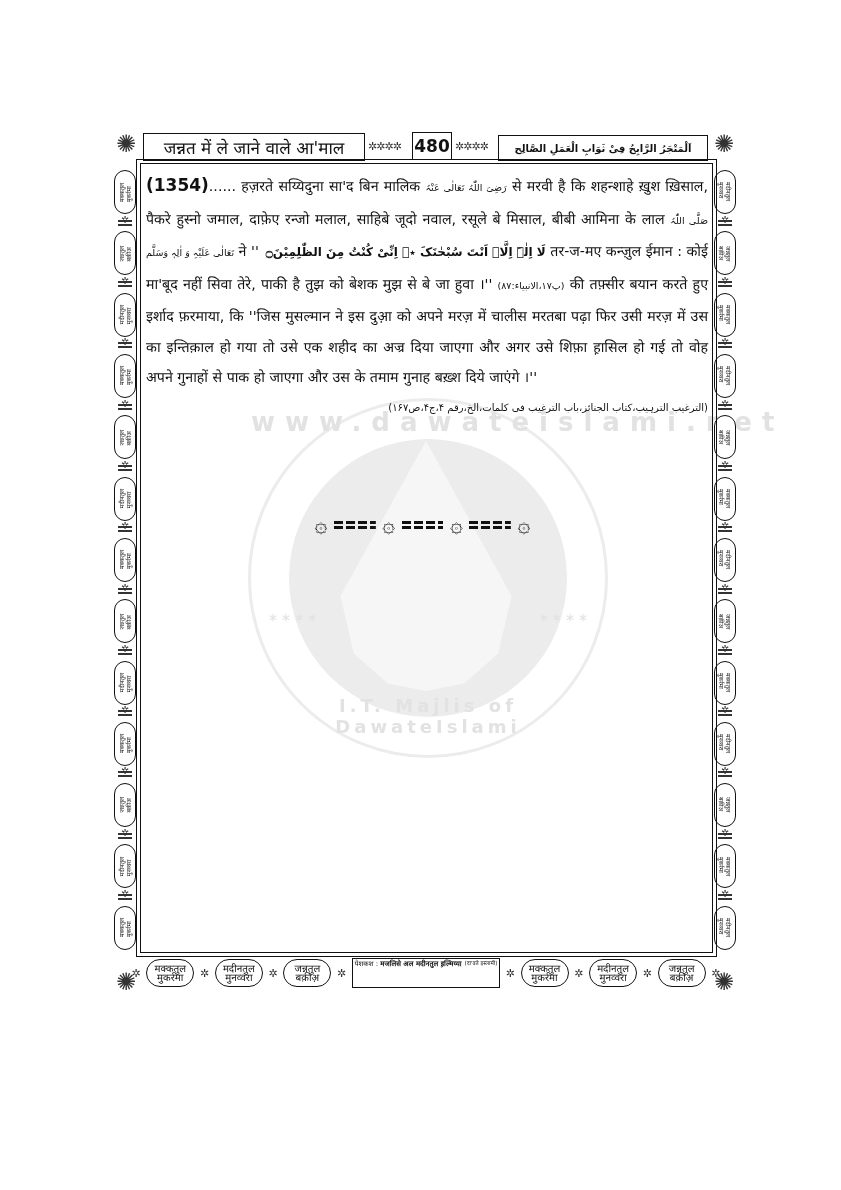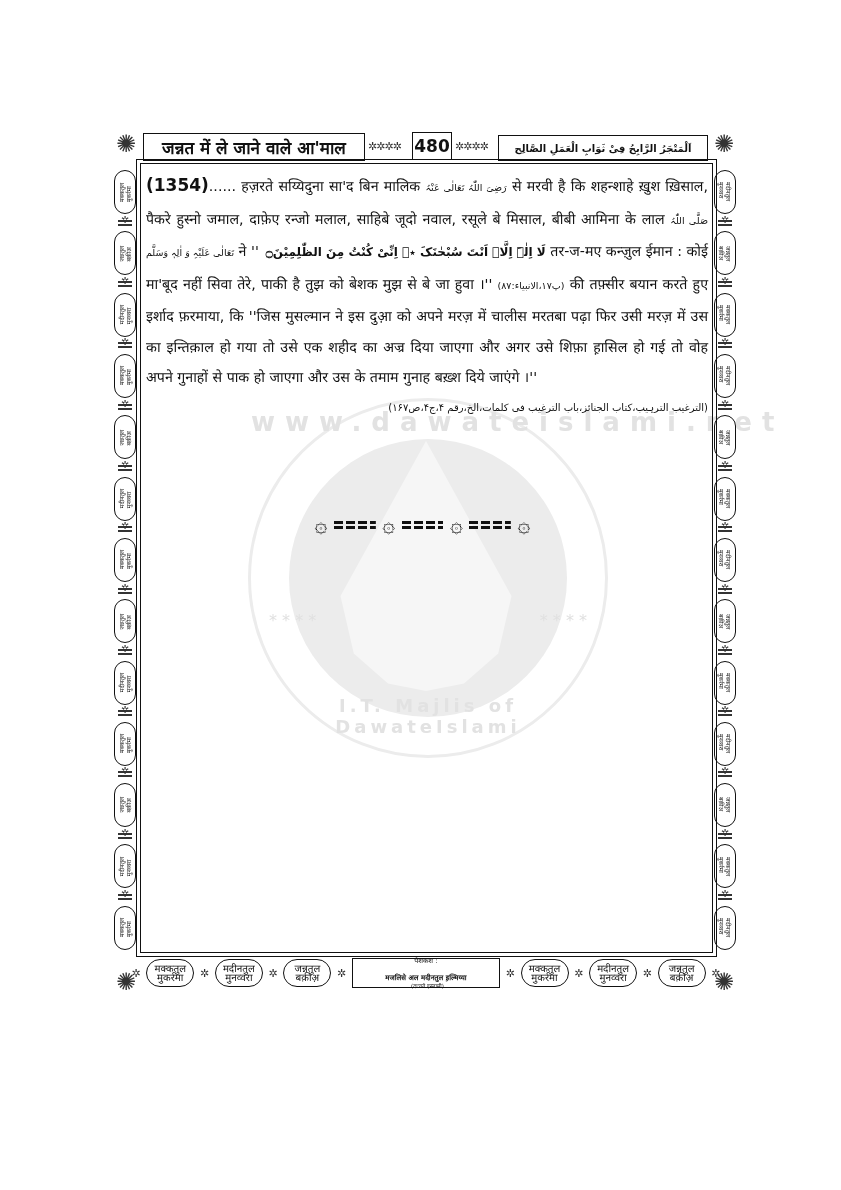--- a/index.html
+++ b/index.html
@@ -70,21 +70,21 @@
   .corner.tl { left: 0; top: 0; }
   .corner.tr { right: 0; top: 0; }
   .corner.bl { left: 0; bottom: 0; }
   .corner.br { right: 0; bottom: 0; }
 
   
   .header-left {
     position: absolute; left: 143px; top: 133px; width: 222px; height: 28px;
     border: 1.5px solid #111; box-sizing: border-box; background: #fff;
     display: flex; align-items: center; justify-content: center;
-    font-size: 17px; white-space: nowrap; font-weight: bold;
+    font-size: 17px; white-space: nowrap;
   }
   .header-page {
     position: absolute; left: 412px; top: 132px; width: 40px; height: 28px;
     border: 1.5px solid #111; box-sizing: border-box; background: #fff;
     display: flex; align-items: center; justify-content: center;
     font-size: 17px; font-weight: bold; text-align: center;
   }
   .header-right {
     position: absolute; left: 498px; top: 135px; width: 210px; height: 26px;
     border: 1.5px solid #111; box-sizing: border-box; background: #fff;
@@ -137,21 +137,21 @@
     display: flex; align-items: center; justify-content: space-between;
   }
   .badge-h {
     width: 48px; height: 28px; border: 1.5px solid #111; border-radius: 14px; background: #fff;
     box-sizing: border-box; display: flex; align-items: center; justify-content: center; text-align: center;
     font-size: 10px; line-height: 9px; white-space: pre; color: #111;
   }
   .orn-h { font-size: 11px; color: #333; width: 12px; text-align: center; }
   .publisher {
     width: 148px; height: 30px; border: 1.5px solid #111; background: #fff; box-sizing: border-box;
-    display: flex; align-items: center; justify-content: center; font-size: 7px; white-space: nowrap; flex-direction: column;
+    display: flex; justify-content: center; font-size: 7px; white-space: nowrap;
   }
   .publisher b { font-weight: bold; }
   .publisher small { font-size: 5.5px; margin-left: 3px; }
 </style>
 </head>
 <body>
 
 <div class="page">
 
   <div class="watermark">

